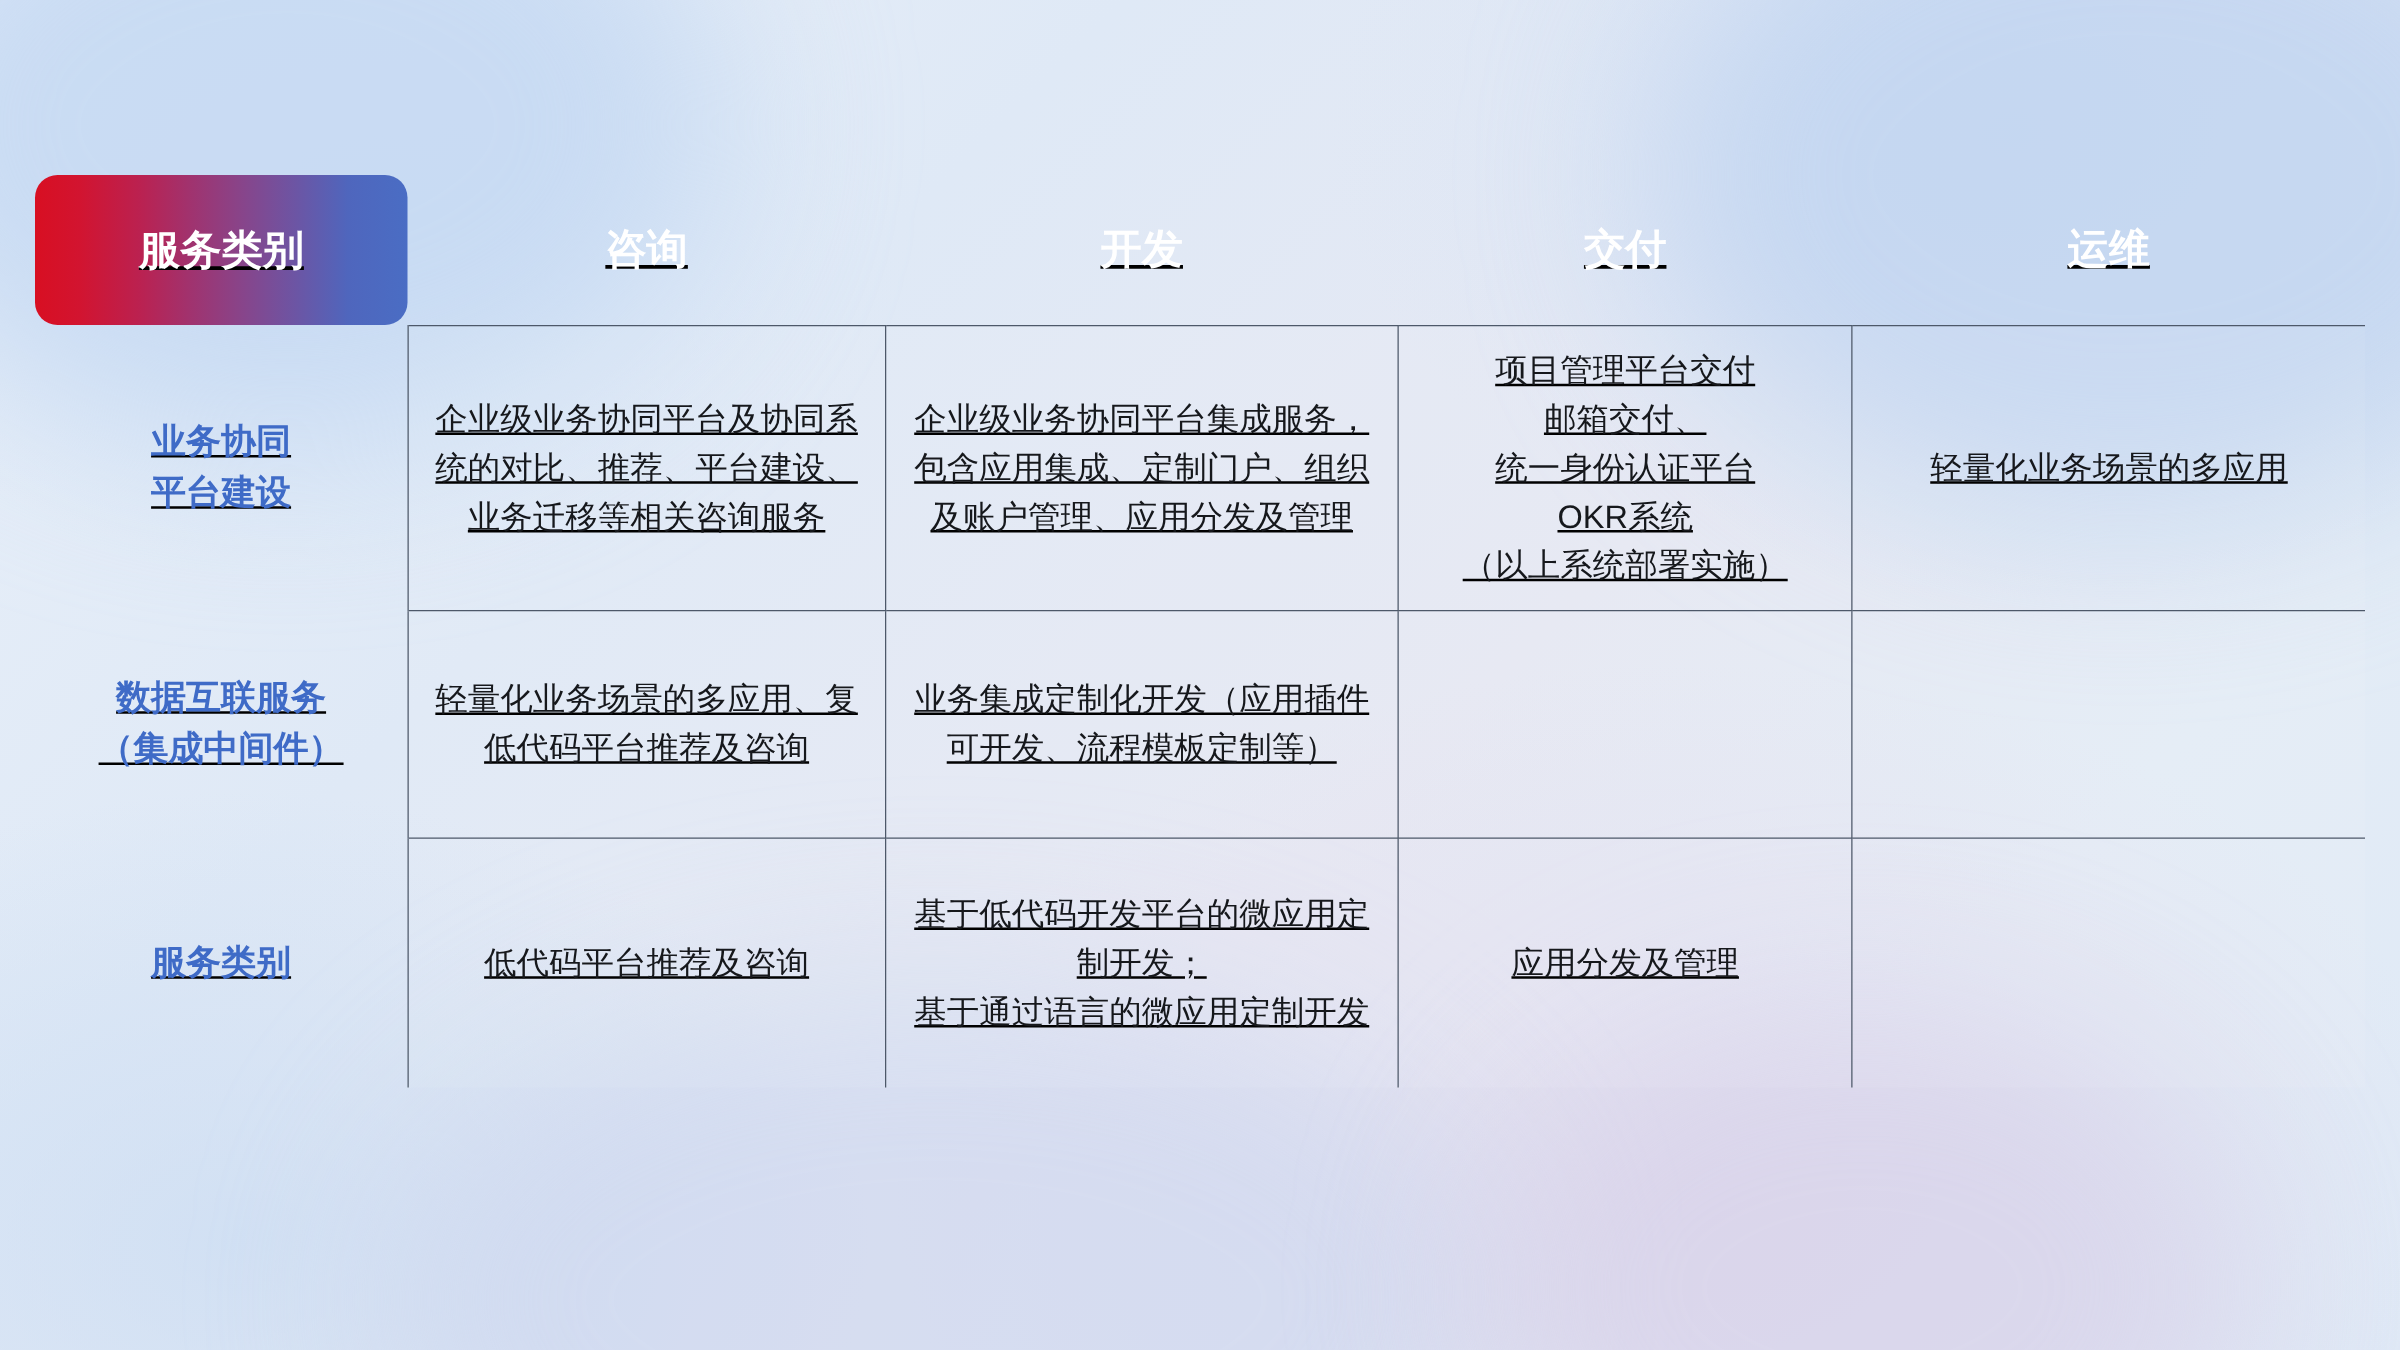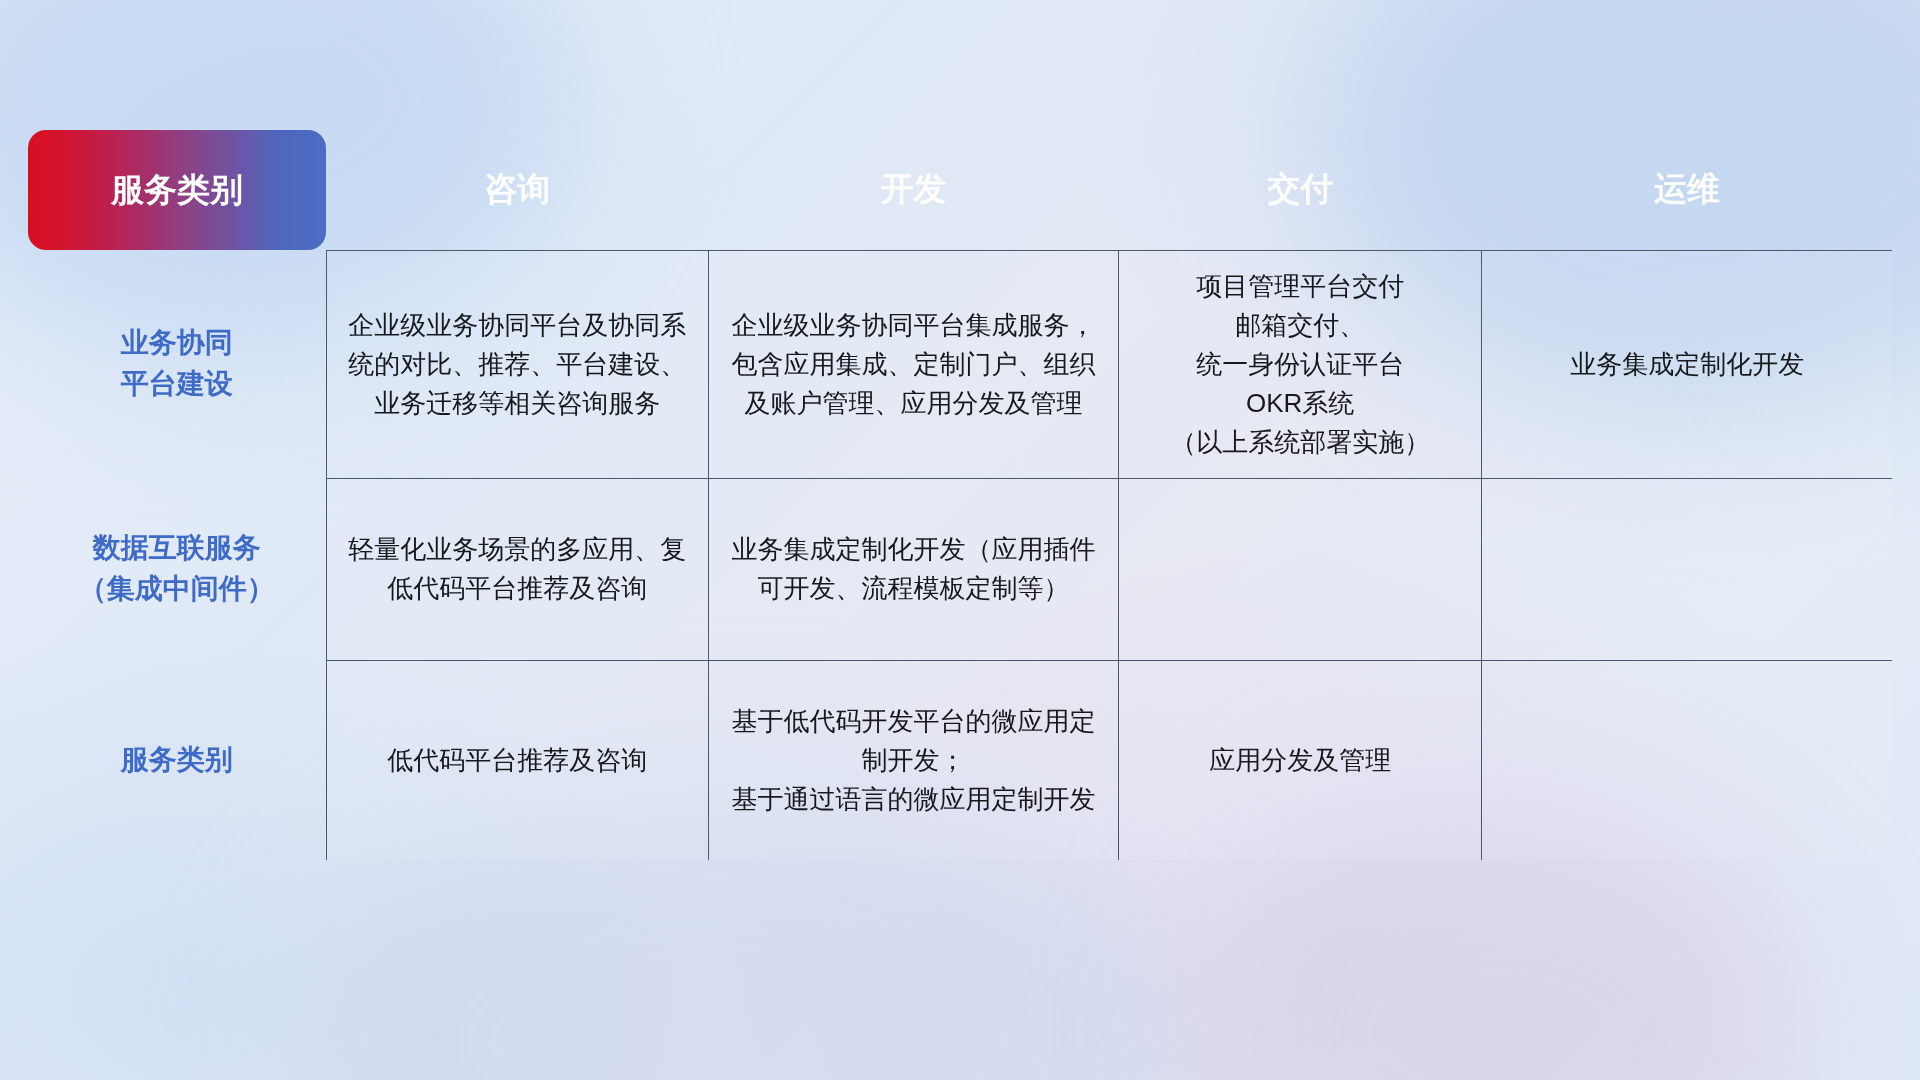--- a/index.html
+++ b/index.html
@@ -31,22 +31,23 @@
     pointer-events: none;
   }
   .blob-a { left: -120px; top: -160px; width: 700px; height: 520px; background: rgba(196,216,242,0.85); }
   .blob-b { right: -160px; top: -140px; width: 760px; height: 560px; background: rgba(188,209,240,0.7); }
   .blob-c { left: 300px; bottom: -220px; width: 900px; height: 520px; background: rgba(203,213,238,0.6); }
   .blob-d { right: 120px; bottom: -180px; width: 620px; height: 460px; background: rgba(214,206,232,0.6); }
 
   .table-wrap {
     position: absolute;
     left: 28px;
-    top: 130px;
+    top: 140px;
     width: 1864px;
+    text-decoration: underline;
   }
 
   table.matrix {
     width: 100%;
     border-collapse: collapse;
     table-layout: fixed;
   }
 
   
   thead tr {
@@ -175,21 +176,21 @@
 及账户管理、应用分发及管理</span>
           </td>
           <td>
             <span class="cell-text">项目管理平台交付
 邮箱交付、
 统一身份认证平台
 OKR系统
 （以上系统部署实施）</span>
           </td>
           <td class="last">
-            <span class="cell-text">业务集成定制化开发</span>
+            <span class="cell-text">轻量化业务场景的多应用</span>
           </td>
         </tr>
         <tr class="r2">
           <td class="cat">
             <span class="cell-text">数据互联服务
 （集成中间件）</span>
           </td>
           <td>
             <span class="cell-text">轻量化业务场景的多应用、复
 低代码平台推荐及咨询</span>

